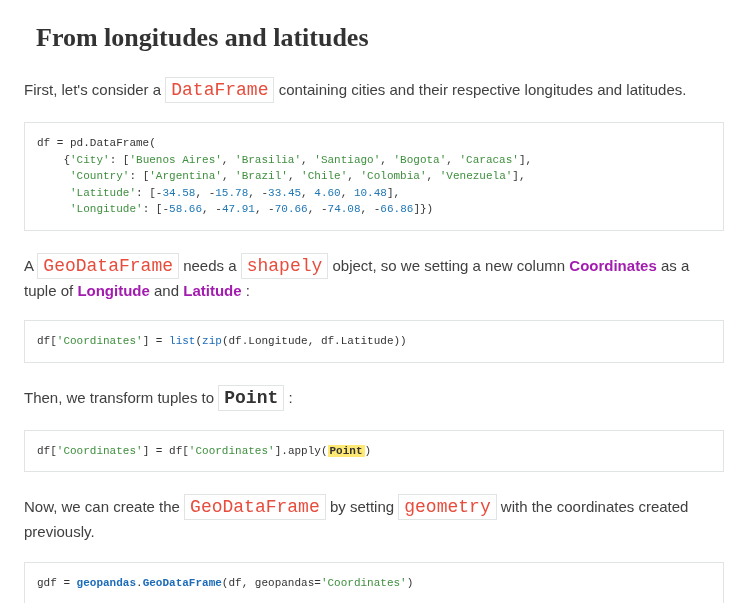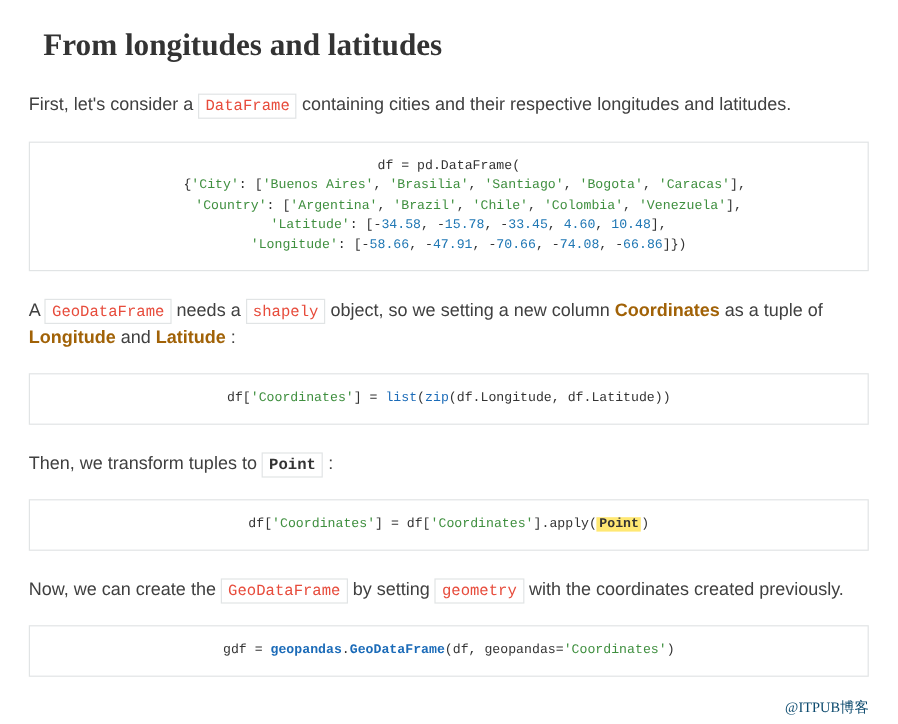--- a/index.html
+++ b/index.html
@@ -16,42 +16,41 @@
     font-weight: 700;
     font-size: 26px;
     color: #333;
     margin: 18px 0 20px 12px;
   }
   p {
     margin: 0 0 18px 0;
   }
   code.lit {
     font-family: "SFMono-Regular", Consolas, "Liberation Mono", Menlo, monospace;
-    font-size: 13px;
+    font-size: 18px;
     border: 1px solid #e1e4e5;
     color: #e74c3c;
     padding: 2px 5px;
     background: #fff;
   }
   strong {
-    color: #a16207;
+    color: #a21caf;
     font-weight: 700;
   }
   pre.codeblock {
     border: 1px solid #e1e4e5;
     background: #fff;
     padding: 12px;
     font-family: "SFMono-Regular", Consolas, "Liberation Mono", Menlo, monospace;
     font-size: 11px;
     line-height: 1.5;
     overflow: auto;
     margin: 0 0 22px 0;
     white-space: pre;
     color: #333;
-    text-align: center;
   }
   .s { color: #3f8f3f; } 
   .n { color: #1f77b4; } 
   .k { color: #1b6bb8; } 
   .cls { color: #1b6bb8; font-weight: bold; }
   .hl { background: #ffe873; padding: 0 2px; }
   .hl-point { background: #ffe873; color: #333; font-weight: 700; padding: 0 2px; }
   .hl strong { color: #333; }
   .watermark {
     text-align: right;

